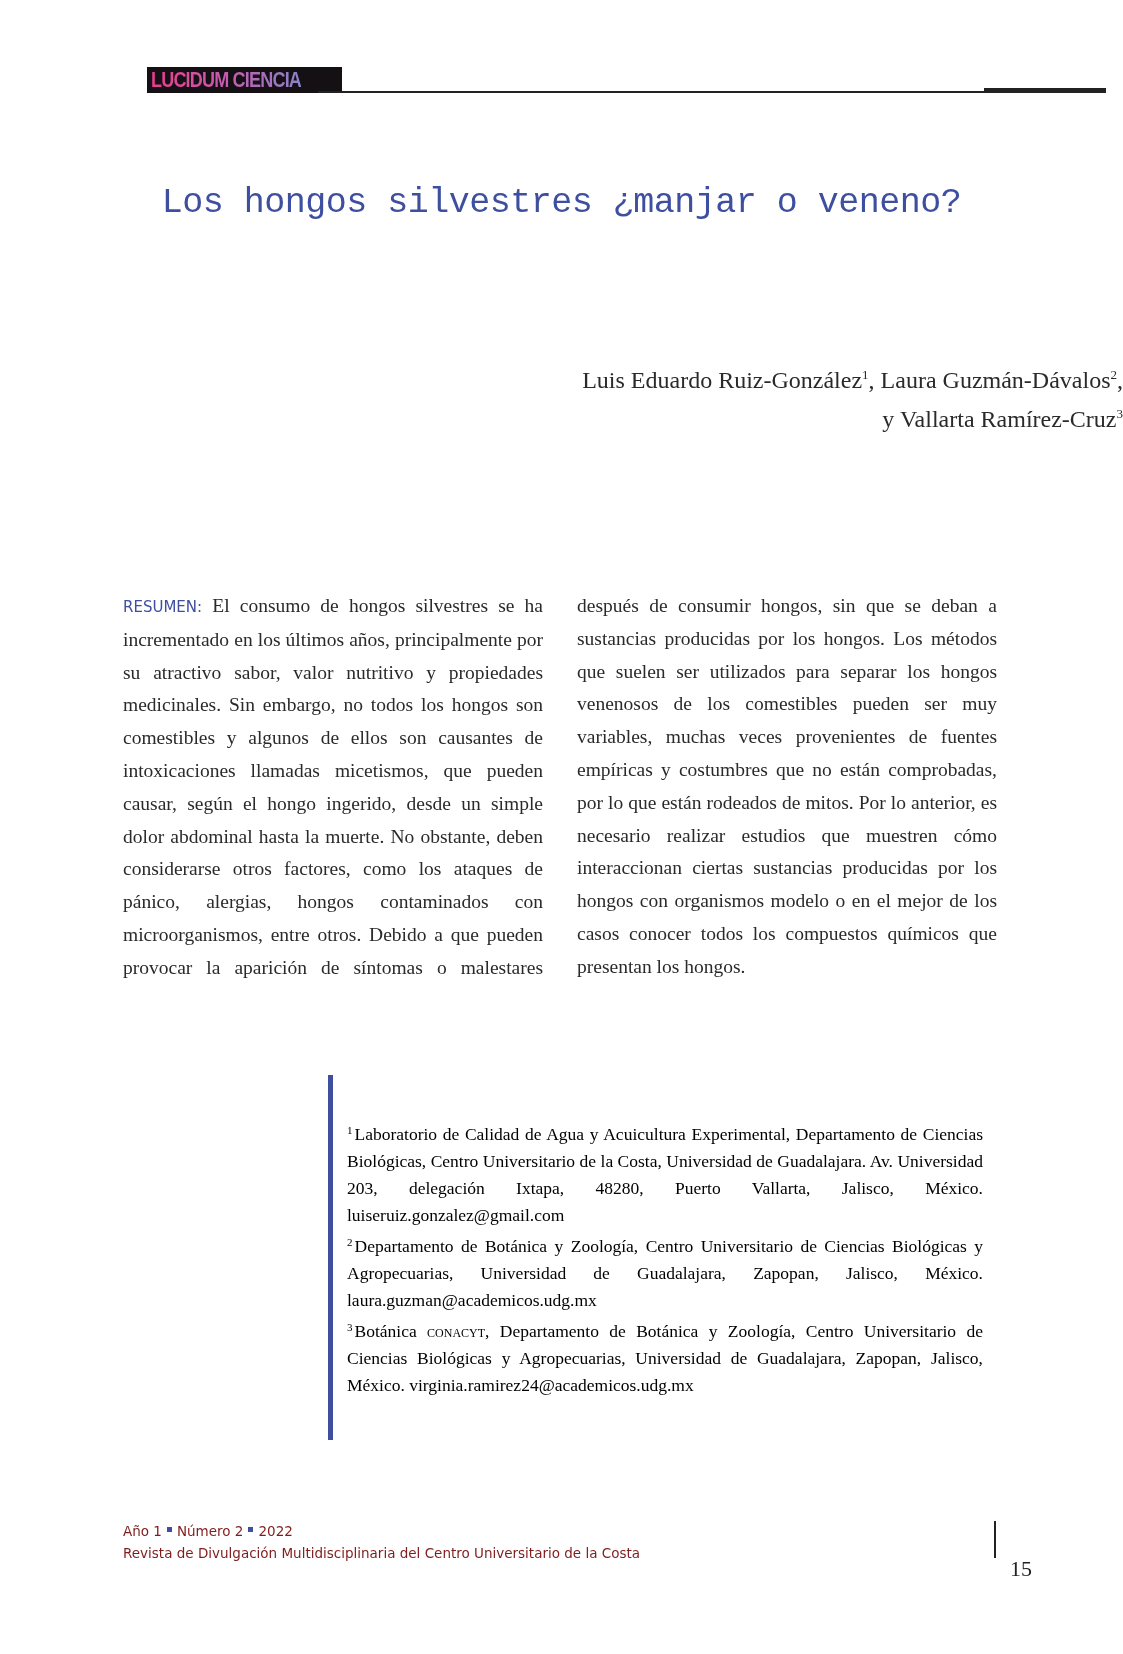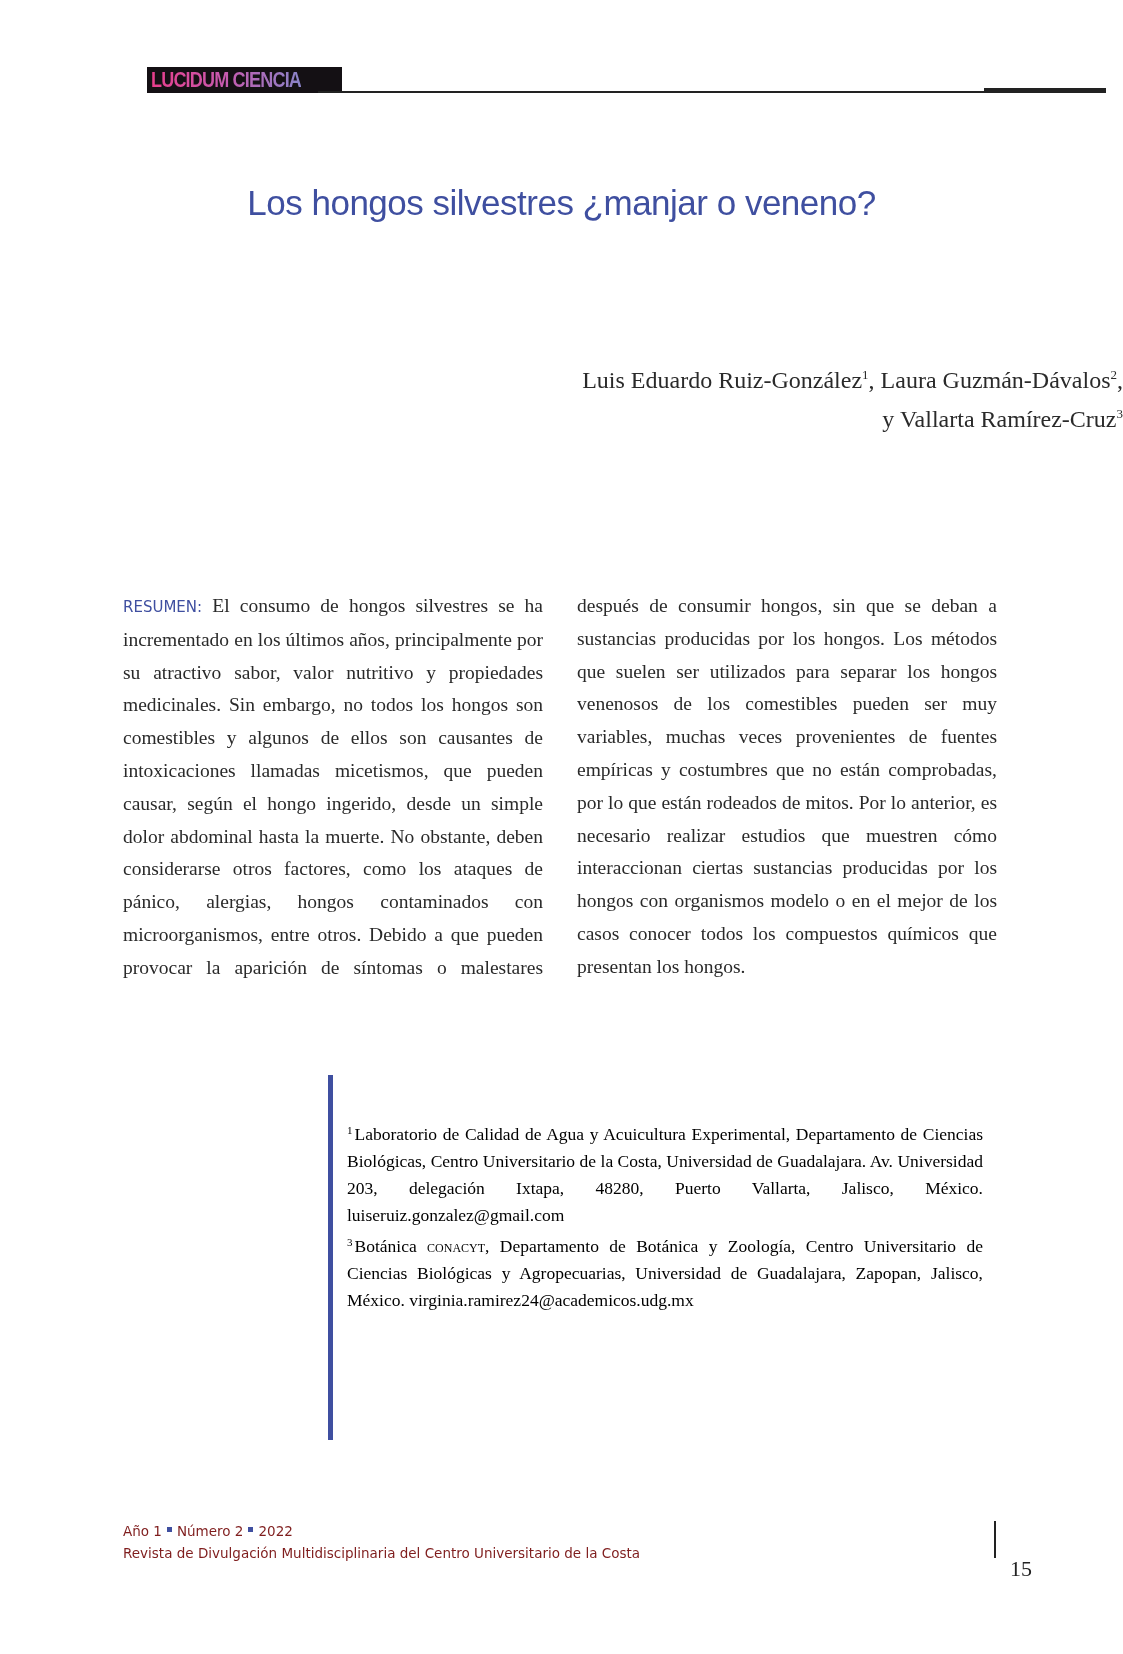--- a/index.html
+++ b/index.html
@@ -9,21 +9,21 @@
     .header-rule { position: absolute; left: 318px; top: 91px; width: 680px; height: 2px; background: #222; }
     .header-rule-thick { position: absolute; left: 984px; top: 88px; width: 122px; height: 5px; background: #222; }
     .brand { position: absolute; left: 123px; top: 67px; height: 26px; width: 195px; background: #141014;
              display: flex; align-items: center; justify-content: flex-start; padding-left: 4px; box-sizing: border-box; margin-left: 24px; }
     .brand span { font-family: "Liberation Sans", "DejaVu Sans", sans-serif; font-weight: bold;
                   font-size: 22px; letter-spacing: -1px; transform: scaleX(0.82); transform-origin: left center;
                   background: linear-gradient(90deg, #e83e8c 0%, #c65bb0 50%, #8a84c8 100%);
                   -webkit-background-clip: text; background-clip: text; color: transparent; white-space: nowrap; }
 
     .title { position: absolute; left: 0; width: 1123px; top: 183px; text-align: center;
-             font-family: Liberation Sans, sans-serif; font-size: 35px; color: #3f4fa0; letter-spacing: -0.5px; }
+             font-family: Liberation Mono, monospace; font-size: 35px; color: #3f4fa0; letter-spacing: -0.5px; }
 
     .authors { position: absolute; left: 0; width: 1123px; top: 358px; text-align: right;
                font-size: 24px; line-height: 33px; color: #2a2a2a; }
     .authors sup { font-size: 13px; vertical-align: 9px; }
 
     .abstract { position: absolute; left: 123px; top: 590px; width: 874px;
                 column-count: 2; column-gap: 34px; font-size: 19.5px; line-height: 32.8px;
                 text-align: justify; hyphens: manual; color: #2a2a2a; }
     .abstract .label { font-family: "DejaVu Sans", sans-serif; color: #3f4fa0; font-size: 15px; }
 
@@ -56,20 +56,21 @@
   <span><span>y Vallarta Ramírez-Cruz</span><sup>3</sup></span>
 </div>
 
 <div class="abstract">
   <span class="label">RESUMEN:</span><span> El consumo de hongos silvestres se ha incrementado en los últimos años, principalmente por su atractivo sabor, valor nutritivo y propiedades medicinales. Sin embargo, no todos los hongos son comestibles y algunos de ellos son causantes de intoxicaciones llamadas micetismos, que pueden causar, según el hongo ingerido, desde un simple dolor abdominal hasta la muerte. No obstante, deben considerarse otros factores, como los ataques de pánico, alergias, hongos contaminados con microorganismos, entre otros. Debido a que pueden provocar la aparición de síntomas o malestares después de consumir hongos, sin que se deban a sustancias producidas por los hongos. Los métodos que suelen ser utilizados para separar los hongos venenosos de los comestibles pueden ser muy variables, muchas veces provenientes de fuentes empíricas y costumbres que no están comprobadas, por lo que están rodeados de mitos. Por lo anterior, es necesario realizar estudios que muestren cómo interaccionan ciertas sustancias producidas por los hongos con organismos modelo o en el mejor de los casos conocer todos los compuestos químicos que presentan los hongos.</span>
 </div>
 
 <div class="notes-bar"></div>
 <div class="notes">
   <p><sup>1</sup><span>Laboratorio de Calidad de Agua y Acuicultura Experimental, Departamento de Ciencias Biológicas, Centro Universitario de la Costa, Universidad de Guadalajara. Av. Universidad 203, delegación Ixtapa, 48280, Puerto Vallarta, Jalisco, México. luiseruiz.gonzalez@gmail.com</span></p>
+  <p><sup>2</sup><span>Departamento de Botánica y Zoología, Centro Universitario de Ciencias Biológicas y Agropecuarias, Universidad de Guadalajara, Zapopan, Jalisco, México. laura.guzman@academicos.udg.mx</span></p>
   <p><sup>3</sup><span>Botánica </span><span class="sc">conacyt</span><span>, Departamento de Botánica y Zoología, Centro Universitario de Ciencias Biológicas y Agropecuarias, Universidad de Guadalajara, Zapopan, Jalisco, México. virginia.ramirez24@academicos.udg.mx</span></p>
 </div>
 
 <div class="footer">
   <div>
     <span>Año 1</span><span class="dot"></span><span>Número 2</span><span class="dot"></span><span>2022</span>
   </div>
   <div>Revista de Divulgación Multidisciplinaria del Centro Universitario de la Costa</div>
 </div>
 <div class="page-bar"></div>

